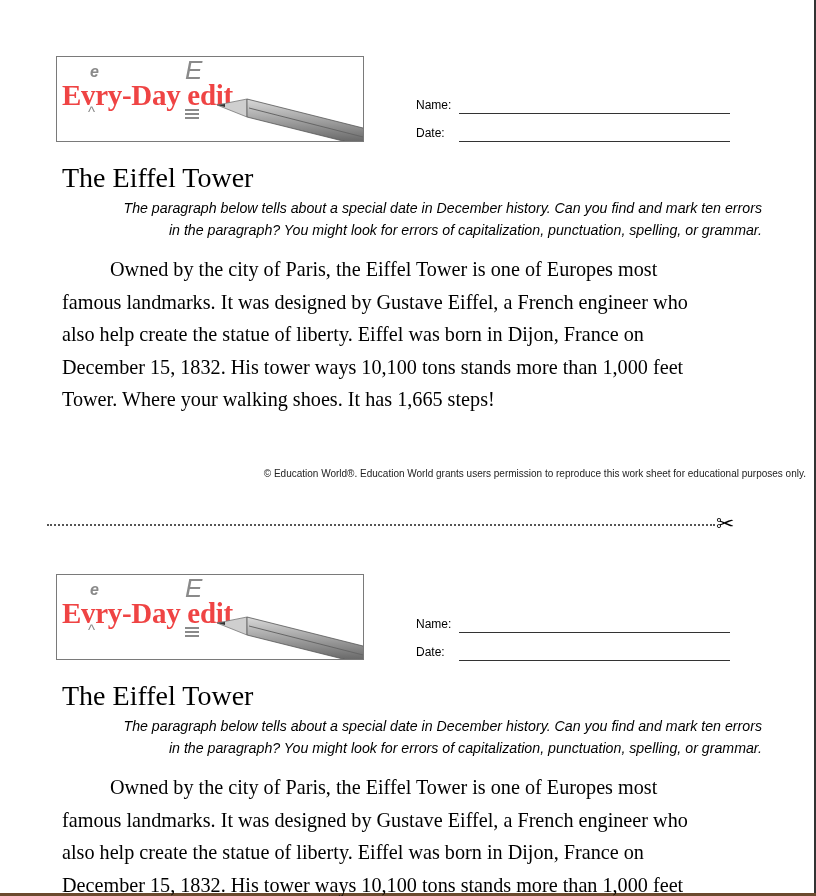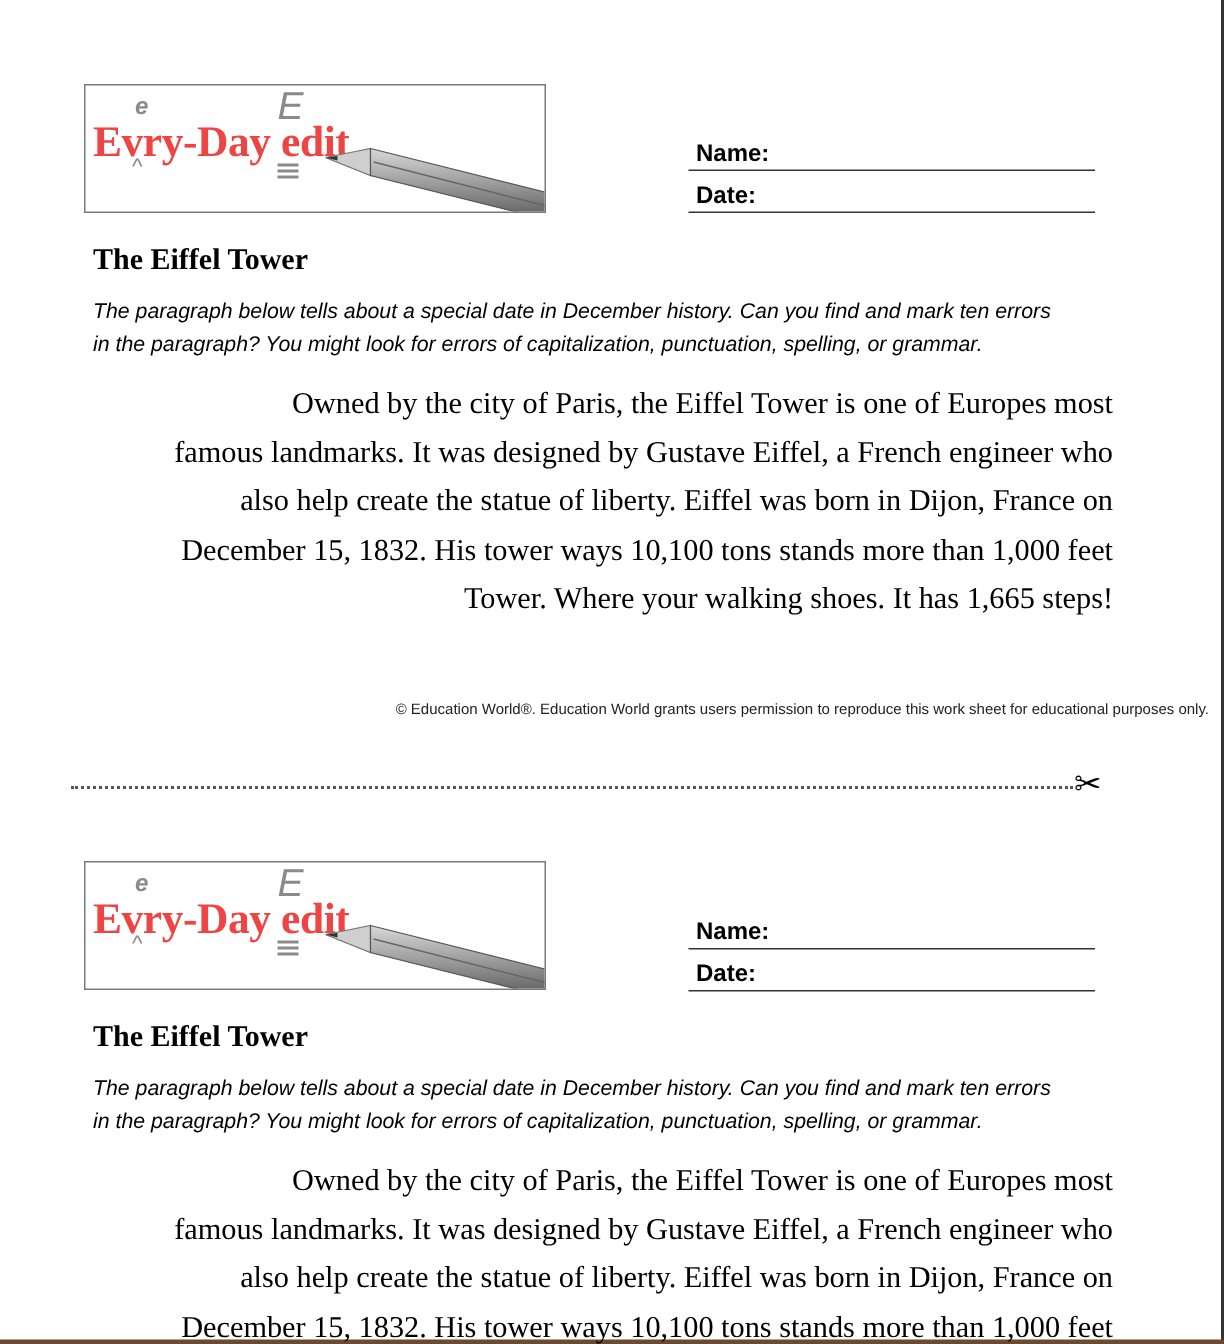--- a/index.html
+++ b/index.html
@@ -24,39 +24,40 @@
     .mark-e { position: absolute; left: 33px; top: 6px; font-family: "Liberation Sans", sans-serif; font-style: italic; font-weight: bold; font-size: 16px; color: #8a8a8a; }
     .mark-caret { position: absolute; left: 31px; top: 46px; font-family: "Liberation Sans", sans-serif; font-size: 15px; color: #8a8a8a; }
     .mark-E { position: absolute; left: 128px; top: -2px; font-family: "Liberation Sans", sans-serif; font-style: italic; font-size: 26px; color: #8a8a8a; }
     .mark-eq { position: absolute; left: 128px; top: 52px; width: 14px; }
     .mark-eq div { height: 2px; background: #8a8a8a; margin-bottom: 2px; }
     .pencil { position: absolute; left: 160px; top: 40px; }
 
     .field-row { position: absolute; left: 416px; width: 314px; height: 20px; }
     .field-label {
       position: absolute; left: 0; bottom: 2px;
-      font-family: "Liberation Sans", sans-serif; font-weight: bold; font-size: 16px; margin-left: 48px;
+      font-family: "Liberation Sans", sans-serif; font-weight: normal; font-size: 12px;
     }
     .field-line { position: absolute; left: 43px; right: 0; bottom: 0; height: 1px; background: #333; }
 
     .title {
       position: absolute; left: 62px;
-      font-family: "Liberation Serif", serif; font-weight: bold; font-size: 20px;
+      font-family: "Liberation Serif", serif; font-weight: normal; font-size: 28px;
       white-space: nowrap;
     }
     .instructions {
       position: absolute; left: 62px; width: 700px;
       font-family: "Liberation Sans", sans-serif; font-style: italic; font-size: 14.2px;
       line-height: 22px;
+      text-align: right;
     }
     .story {
       position: absolute; left: 62px; width: 680px;
       font-family: "Liberation Serif", serif; font-size: 20.2px; line-height: 32.6px;
     }
-    .story .line { white-space: nowrap; text-align: right; }
+    .story .line { white-space: nowrap; }
     .story .line.indent { padding-left: 48px; }
     .copyright {
       position: absolute; left: 0; width: 816px; text-align: right;
       font-family: "Liberation Sans", sans-serif; font-size: 10px; color: #222;
       padding-right: 10px; box-sizing: border-box;
     }
     .cut-line {
       position: absolute; left: 47px; top: 524px; width: 668px; height: 0;
       border-top: 2px dotted #555;
     }

